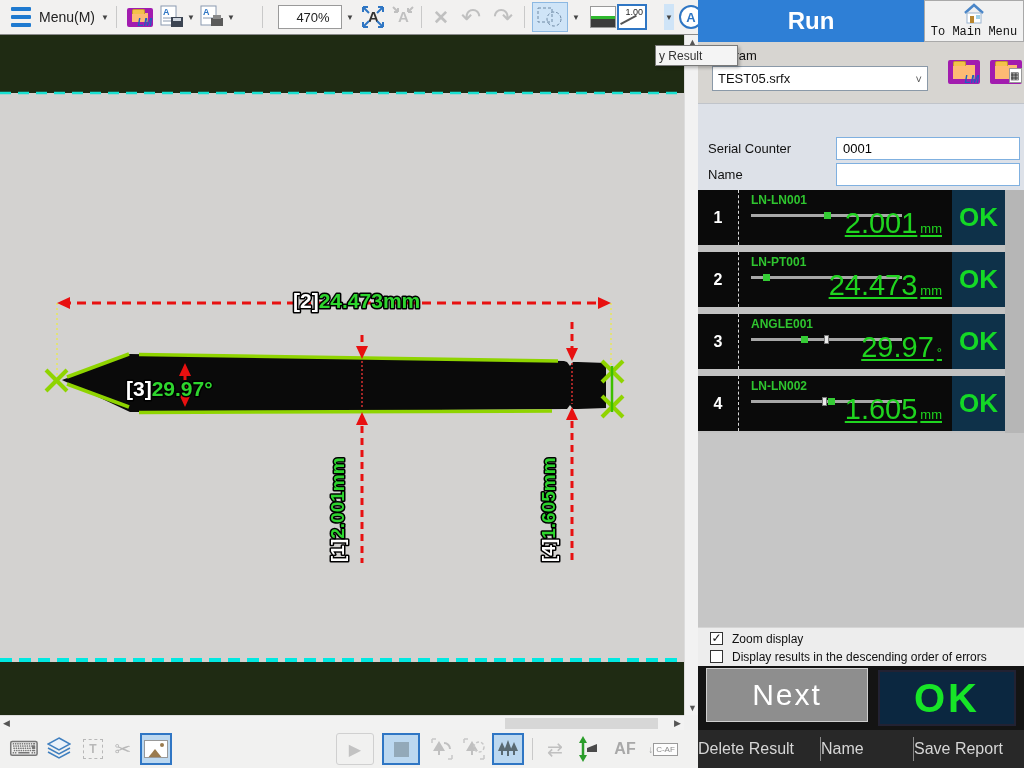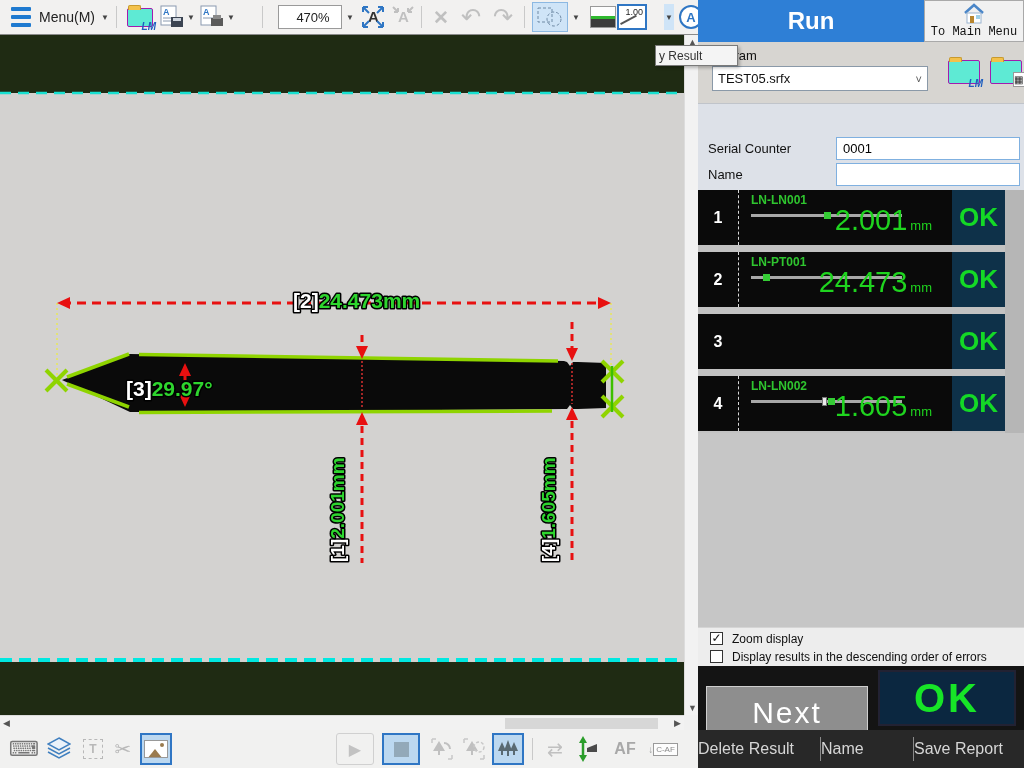--- a/index.html
+++ b/index.html
@@ -7,21 +7,21 @@
   body { font-family:"Liberation Sans", sans-serif; background:#f0f0f0; position:relative; }
   .abs { position:absolute; }
 
   
   #toolbar { left:0; top:0; width:698px; height:35px; background:#f2f1f0; border-bottom:1px solid #8a8a8a; }
   .tb-item { position:absolute; top:0; height:34px; display:flex; align-items:center; justify-content:center; }
   .tb-sep { position:absolute; top:6px; width:1px; height:22px; background:#c9c9c9; }
   .hamburger span { display:block; width:20px; height:4px; background:#1f7ad0; border-radius:1px; margin:2px 0; }
   .menu-label { font-size:14px; color:#222; }
   .dd-arrow { font-size:8px; color:#444; }
-  .folder { position:relative; width:26px; height:19px; background:#5eead4; border:1px solid #a21caf; border-radius:2px; }
+  .folder { position:relative; width:26px; height:19px; background:#fdba74; border:5px solid #a21caf; border-radius:2px; }
   .folder::before { content:""; position:absolute; left:0; top:-4px; width:11px; height:4px; background:#f3c14b; border:1px solid #c89a2e; border-bottom:none; border-radius:2px 2px 0 0; }
   .folder .lm { position:absolute; right:-4px; bottom:-6px; font-size:10px; font-weight:bold; color:#1f5fbf; font-style:italic; }
   .combo { background:#fff; border:1px solid #9a9a9a; font-size:13px; color:#222; display:flex; align-items:center; padding-left:6px; }
   .gray-glyph { color:#c0c0c0; }
   .sel-box { background:#cfe4f7; border:1px solid #8cb8e2; }
   .mag-tool { width:30px; height:26px; background:#fff; border:2px solid #2f76c4; position:relative; }
   .mag-tool .v { position:absolute; top:1px; right:2px; font-size:9px; color:#222; }
   .mag-tool .diag { position:absolute; left:2px; bottom:3px; width:18px; height:2px; background:#555; transform:rotate(-28deg); transform-origin:left bottom; }
   .edge-tool { width:26px; height:22px; border:1px solid #999; background:linear-gradient(to bottom,#fdfdfd 0 9px,#2fb82f 9px 12px,#3c3c3c 12px 100%); }
   .auto-tool { width:24px; height:24px; border-radius:50%; border:2px solid #2f76c4; color:#2f76c4; font-weight:bold; font-size:13px; display:flex; align-items:center; justify-content:center; background:#fff; }
@@ -48,31 +48,31 @@
 
   #results-zone { left:0; top:148px; width:326px; height:243px; background:#c2c2c2; }
   #results-scroll { position:absolute; left:307px; top:0; width:19px; height:243px; background:#b6b6b6; }
   .rrow { position:absolute; left:0; width:307px; height:55px; background:#0a0a0a; }
   .rrow .num { position:absolute; left:0; top:0; width:40px; height:55px; color:#fff; font-size:16px; font-weight:bold; display:flex; align-items:center; justify-content:center; }
   .rrow .body { position:absolute; left:40px; top:0; width:214px; height:55px; border-left:1px dashed #d8d8d8; }
   .rrow .rname { position:absolute; left:12px; top:3px; font-size:12px; font-weight:bold; color:#2fc52f; }
   .rrow .track { position:absolute; left:12px; top:24px; width:151px; height:3px; background:#a8a8a8; }
   .rrow .gdot { position:absolute; top:-2px; width:7px; height:7px; background:#35cc35; }
   .rrow .wmark { position:absolute; top:-3px; width:5px; height:9px; background:#ececec; border:1px solid #777; }
-  .rrow .val { position:absolute; right:20px; bottom:1px; color:#1fd41f; font-size:29px; line-height:37px; white-space:nowrap; }
+  .rrow .val { position:absolute; right:10px; bottom:1px; color:#1fd41f; font-size:29px; line-height:30px; white-space:nowrap;text-decoration:underline; }
   .rrow .unit { font-size:13px; color:#1fd41f; margin-left:3px; }
   .rrow .ok { position:absolute; left:254px; top:0; width:53px; height:55px; background:#0e3149; color:#14d926; font-size:26px; font-weight:bold; display:flex; align-items:center; justify-content:center; }
 
   #options-zone { left:0; top:585px; width:326px; height:39px; background:#ededed; border-top:1px solid #d5d5d5; }
   .opt-row { position:absolute; left:0; width:326px; height:18px; }
   .opt-box { position:absolute; left:12px; top:2px; width:13px; height:13px; background:#fff; border:1px solid #333; font-size:12px; line-height:11px; text-align:center; color:#111; }
   .opt-label { position:absolute; left:34px; top:2px; font-size:12px; color:#111; }
 
   #buttons-zone { left:0; top:624px; width:326px; height:64px; background:#141414; }
-  #next-btn { position:absolute; left:8px; top:20px; width:162px; height:54px; background:#8e8e8e; border:1px solid #cfcfcf; color:#fff; font-size:30px; display:flex; align-items:center; justify-content:center; letter-spacing:2px; }
+  #next-btn { position:absolute; left:8px; top:2px; width:162px; height:54px; background:#8e8e8e; border:1px solid #cfcfcf; color:#fff; font-size:30px; display:flex; align-items:center; justify-content:center; letter-spacing:2px; }
   #ok-btn { position:absolute; left:180px; top:4px; width:138px; height:56px; background:#0b2740; border:2px solid #223; color:#17e527; font-size:40px; font-weight:bold; display:flex; align-items:center; justify-content:center; letter-spacing:3px; }
 
   #bottombar-right { left:698px; top:730px; width:326px; height:38px; background:#282828; display:flex; align-items:center; }
   .bb-btn { color:#d6d6d6; font-size:16px; text-align:left; }
   .bb-sep { width:1px; height:24px; background:#8a8a8a; }
 
   
   #canvas { left:0; top:35px; width:684px; height:680px; background:#1d4ed8; overflow:hidden; }
   #vscroll { left:684px; top:35px; width:14px; height:680px; background:#f2f2f2; border-left:1px solid #dcdcdc; }
   #hscroll { left:0; top:715px; width:684px; height:15px; background:#f2f2f2; border-top:1px solid #dcdcdc; }
@@ -316,20 +316,28 @@
           <span class="gdot" style="left: calc(10% - 3px);"></span>
 
         </div>
         <div class="val"><span>24.473</span><span class="unit">mm</span></div>
       </div>
       <div class="ok">OK</div>
     </div>
 
     <div class="rrow" style="top:124px;">
       <div class="num">3</div>
+      <div class="body">
+        <span class="rname">ANGLE001</span>
+        <div class="track">
+          <span class="gdot" style="left: calc(35% - 3px);"></span>
+          <span class="wmark" style="left: calc(50% - 3px);"></span>
+        </div>
+        <div class="val"><span>29.97</span><span class="unit">°</span></div>
+      </div>
       <div class="ok">OK</div>
     </div>
 
     <div class="rrow" style="top:186px;">
       <div class="num">4</div>
       <div class="body">
         <span class="rname">LN-LN002</span>
         <div class="track">
           <span class="gdot" style="left: calc(53% - 3px);"></span>
           <span class="wmark" style="left: calc(49% - 3px);"></span>

